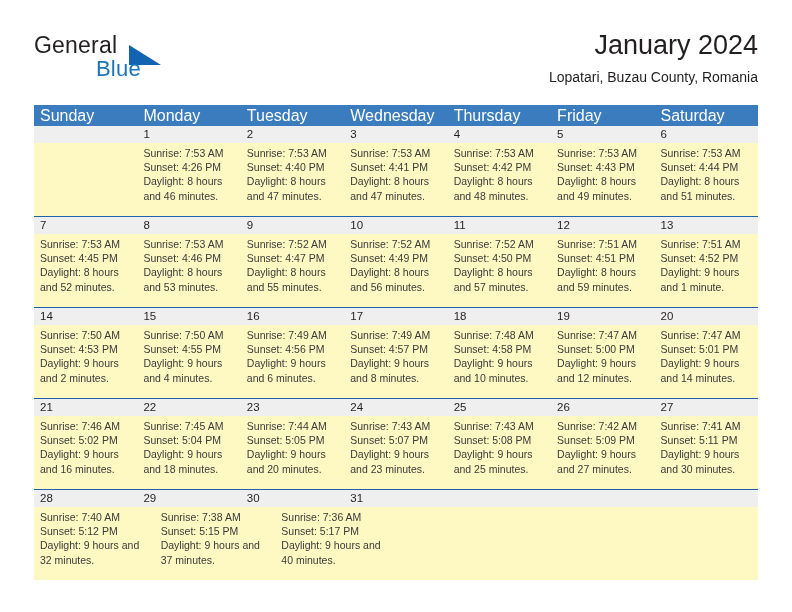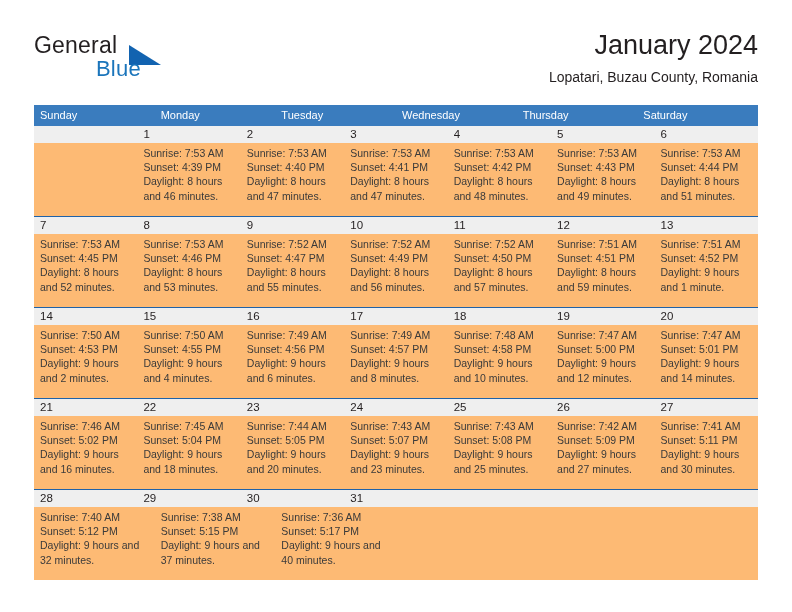--- a/index.html
+++ b/index.html
@@ -93,41 +93,41 @@
     width: 724px;
   }
   .weekday-row {
     display: flex;
     background: #3a7cbe;
     height: 21px;
   }
   .weekday {
     flex: 1 1 0;
     color: #ffffff;
-    font-size: 11px;
+    font-size: 16px;
     line-height: 21px;
     padding-left: 6px;
     box-sizing: border-box;
     white-space: nowrap;
   }
 
   .week {
     border-top: 1.5px solid #1f62a8;
   }
   .week:first-of-type {
     border-top: none;
   }
   .week-daynums {
     display: flex;
     background: #efefef;
     height: 17px;
   }
   .week-cells {
     display: flex;
-    background: #fdba74;
+    background: #fef9c3;
     height: 73px;
   }
   .daynum {
     flex: 1 1 0;
     font-size: 11.5px;
     line-height: 17px;
     padding-left: 6px;
     box-sizing: border-box;
     color: #231f20;
   }
@@ -163,38 +163,39 @@
 
   </div>
 
   <div class="calendar">
     <div class="weekday-row" id="weekday-row">
         <div class="weekday">Sunday</div>
         <div class="weekday">Monday</div>
         <div class="weekday">Tuesday</div>
         <div class="weekday">Wednesday</div>
         <div class="weekday">Thursday</div>
+        <div class="weekday">Friday</div>
         <div class="weekday">Saturday</div>
       </div>
     <div id="weeks-container">
         <div class="week">
           <div class="week-daynums">
             <div class="daynum empty"></div>
             <div class="daynum">1</div>
             <div class="daynum">2</div>
             <div class="daynum">3</div>
             <div class="daynum">4</div>
             <div class="daynum">5</div>
             <div class="daynum">6</div>
           </div>
           <div class="week-cells">
             <div class="cell"></div>
             <div class="cell">
               <div>Sunrise: 7:53 AM</div>
-              <div>Sunset: 4:39 PM</div>
+              <div>Sunset: 4:26 PM</div>
               <div class="daylight">Daylight: 8 hours and 46 minutes.</div>
             </div>
             <div class="cell">
               <div>Sunrise: 7:53 AM</div>
               <div>Sunset: 4:40 PM</div>
               <div class="daylight">Daylight: 8 hours and 47 minutes.</div>
             </div>
             <div class="cell">
               <div>Sunrise: 7:53 AM</div>
               <div>Sunset: 4:41 PM</div>

